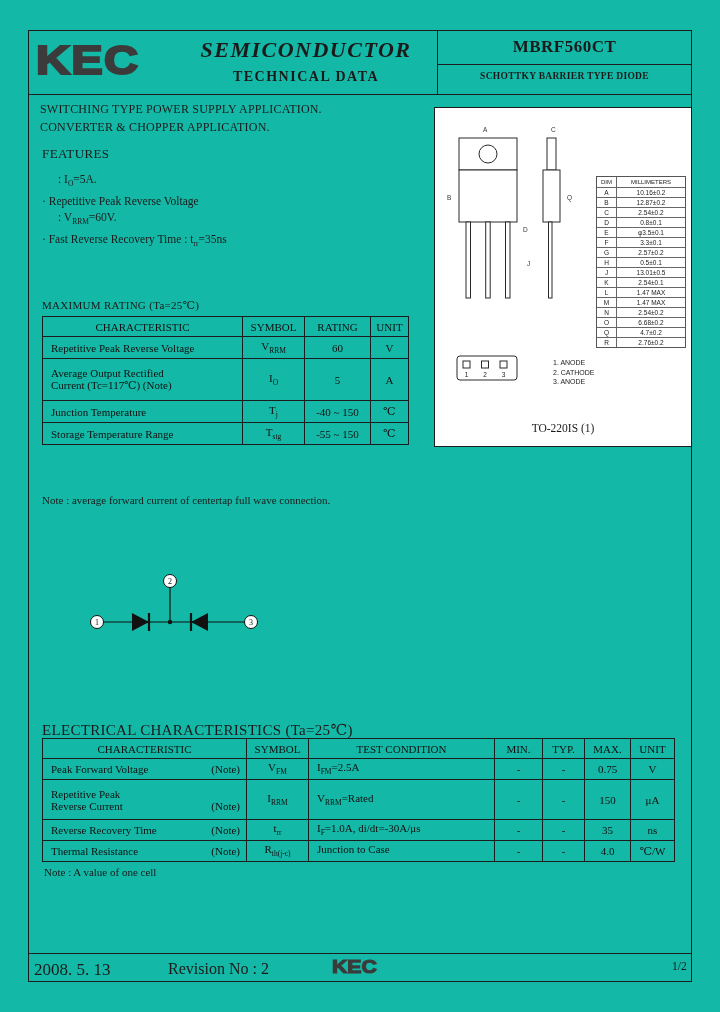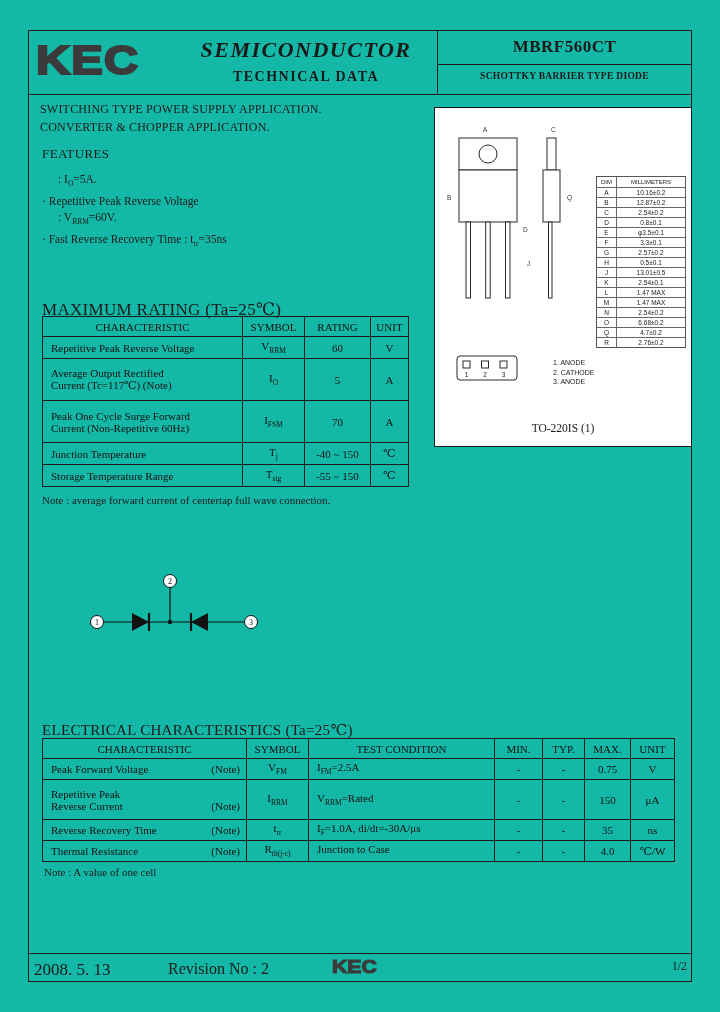--- a/index.html
+++ b/index.html
@@ -44,21 +44,21 @@
 
   
   .ds-table { border-collapse:collapse; font-size:11px; color:#111; table-layout:fixed; }
   .ds-table th, .ds-table td { border:1px solid #1c1c1c; text-align:center; vertical-align:middle;
     padding:0 3px; font-weight:normal; }
   .ds-table thead tr { height:20px; }
   tr.h22 { height:22px; } tr.h42 { height:42px; } tr.h21 { height:21px; } tr.h40 { height:40px; }
   td.cl { text-align:left; padding-left:8px; padding-right:6px; }
   .nrow { display:flex; justify-content:space-between; }
 
-  .mr-title { position:absolute; left:42px; top:299px; font-size:17px; letter-spacing:.3px; }
+  .mr-title { position:absolute; left:42px; top:299px; font-size:11px; letter-spacing:.3px; }
   .mr-table { position:absolute; left:42px; top:316px; width:366px; }
   .mr-note { position:absolute; left:42px; top:494px; font-size:11px; }
 
   .schematic { position:absolute; left:88px; top:570px; width:175px; height:72px; }
 
   .ec-title { position:absolute; left:42px; top:721px; font-size:15px; letter-spacing:.3px; }
   .ec-table { position:absolute; left:42px; top:738px; width:632px; }
   .ec-note { position:absolute; left:44px; top:866px; font-size:11px; }
 
   
@@ -258,29 +258,20 @@
         <td>60</td>
         <td>V</td>
       </tr>
       <tr class="h42">
         <td class="cl">
             <div>Average Output Rectified</div>
             <div>Current (Tc=117℃)  (Note)</div>
           </td>
         <td><span>I</span><sub>O</sub></td>
         <td>5</td>
-        <td>A</td>
-      </tr>
-      <tr class="h42">
-        <td class="cl">
-            <div>Peak One Cycle Surge Forward</div>
-            <div>Current (Non-Repetitive 60Hz)</div>
-          </td>
-        <td><span>I</span><sub>FSM</sub></td>
-        <td>70</td>
         <td>A</td>
       </tr>
       <tr class="h22">
         <td class="cl"><span>Junction Temperature</span></td>
         <td><span>T</span><sub>j</sub></td>
         <td>-40 ~ 150</td>
         <td>℃</td>
       </tr>
       <tr class="h22">
         <td class="cl"><span>Storage Temperature Range</span></td>

